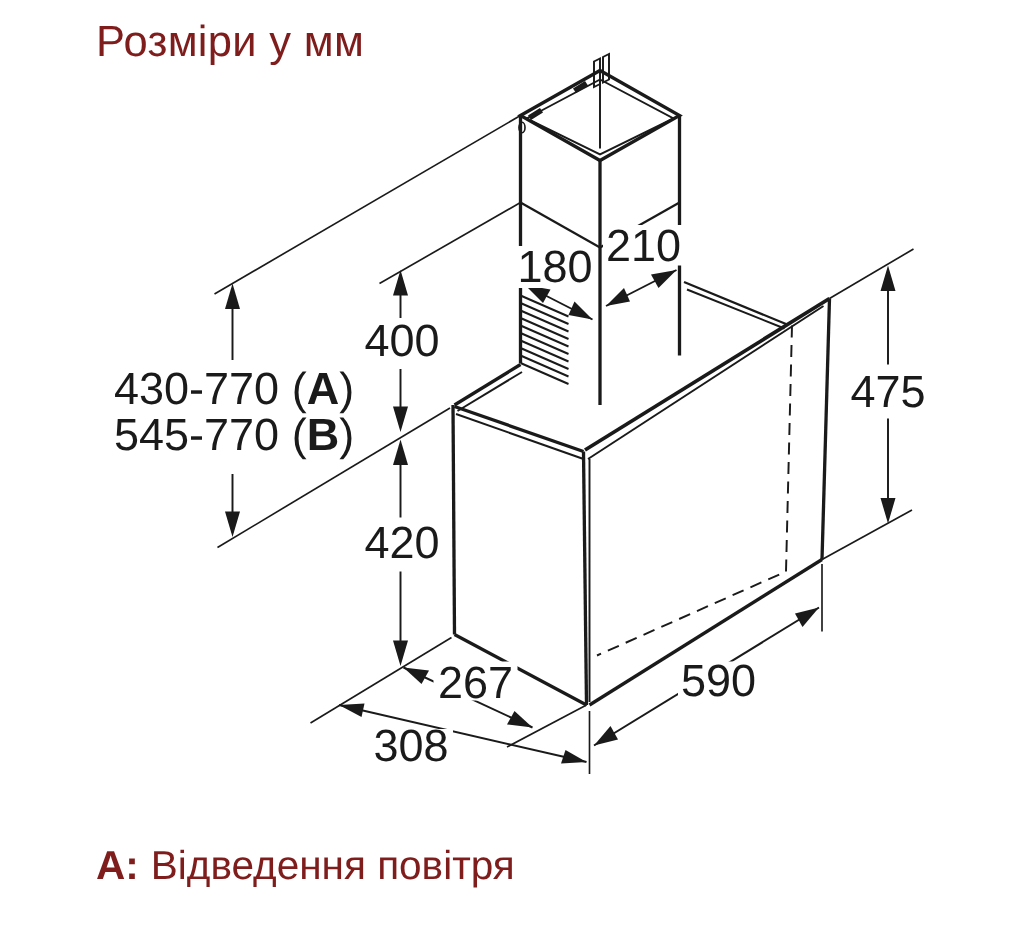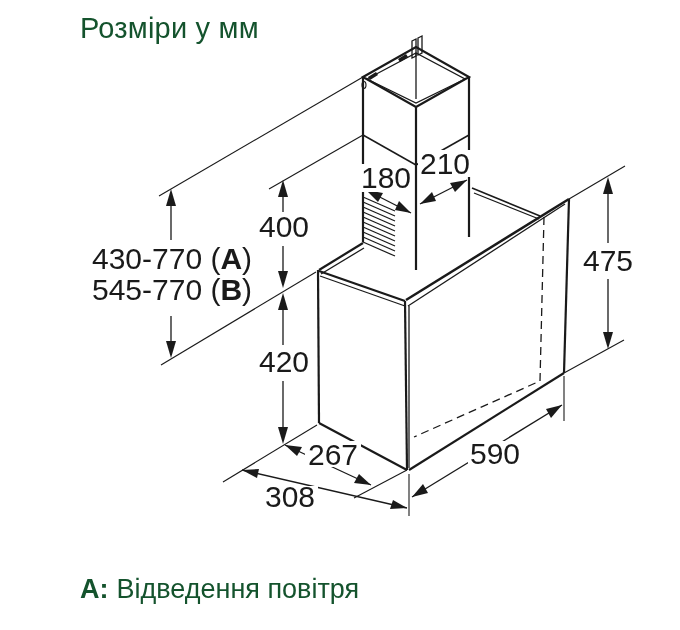--- a/index.html
+++ b/index.html
@@ -1,23 +1,23 @@
 <!DOCTYPE html>
 <html><head>
 <meta charset="utf-8">
 <style>
   html,body{margin:0;padding:0;background:#ffffff;}
   .canvas{
     position:relative;width:664px;height:630px;background:#fff;overflow:hidden;
-    font-family:"Liberation Sans", sans-serif;color:#14532d;margin-left:16px;
+    font-family:"Liberation Sans", sans-serif;color:#7f1d1d;
   }
   .title{
     position:absolute;left:64px;top:12px;font-size:29px;letter-spacing:.2px;
   }
-  .legend{position:absolute;left:64px;top:574px;font-size:27px;line-height:31px;}
+  .legend{position:absolute;left:64px;top:562px;font-size:27px;line-height:31px;}
   .legend-row .key{font-weight:bold;margin-right:8px;}
   svg{position:absolute;left:0;top:0;}
   svg text{font-family:"Liberation Sans", sans-serif;font-size:30px;fill:#1a1a1a;}
   .ln{stroke:#1a1a1a;fill:none;}
   .w1{stroke-width:1.1;} .w12{stroke-width:1.3;} .w15{stroke-width:1.5;} .w2{stroke-width:2.2;} .w25{stroke-width:2.5;}
   .arr{fill:#1a1a1a;stroke:none;}
   .bg{fill:#ffffff;stroke:none;}
   .bold{font-weight:bold;}
 </style>
 </head>

